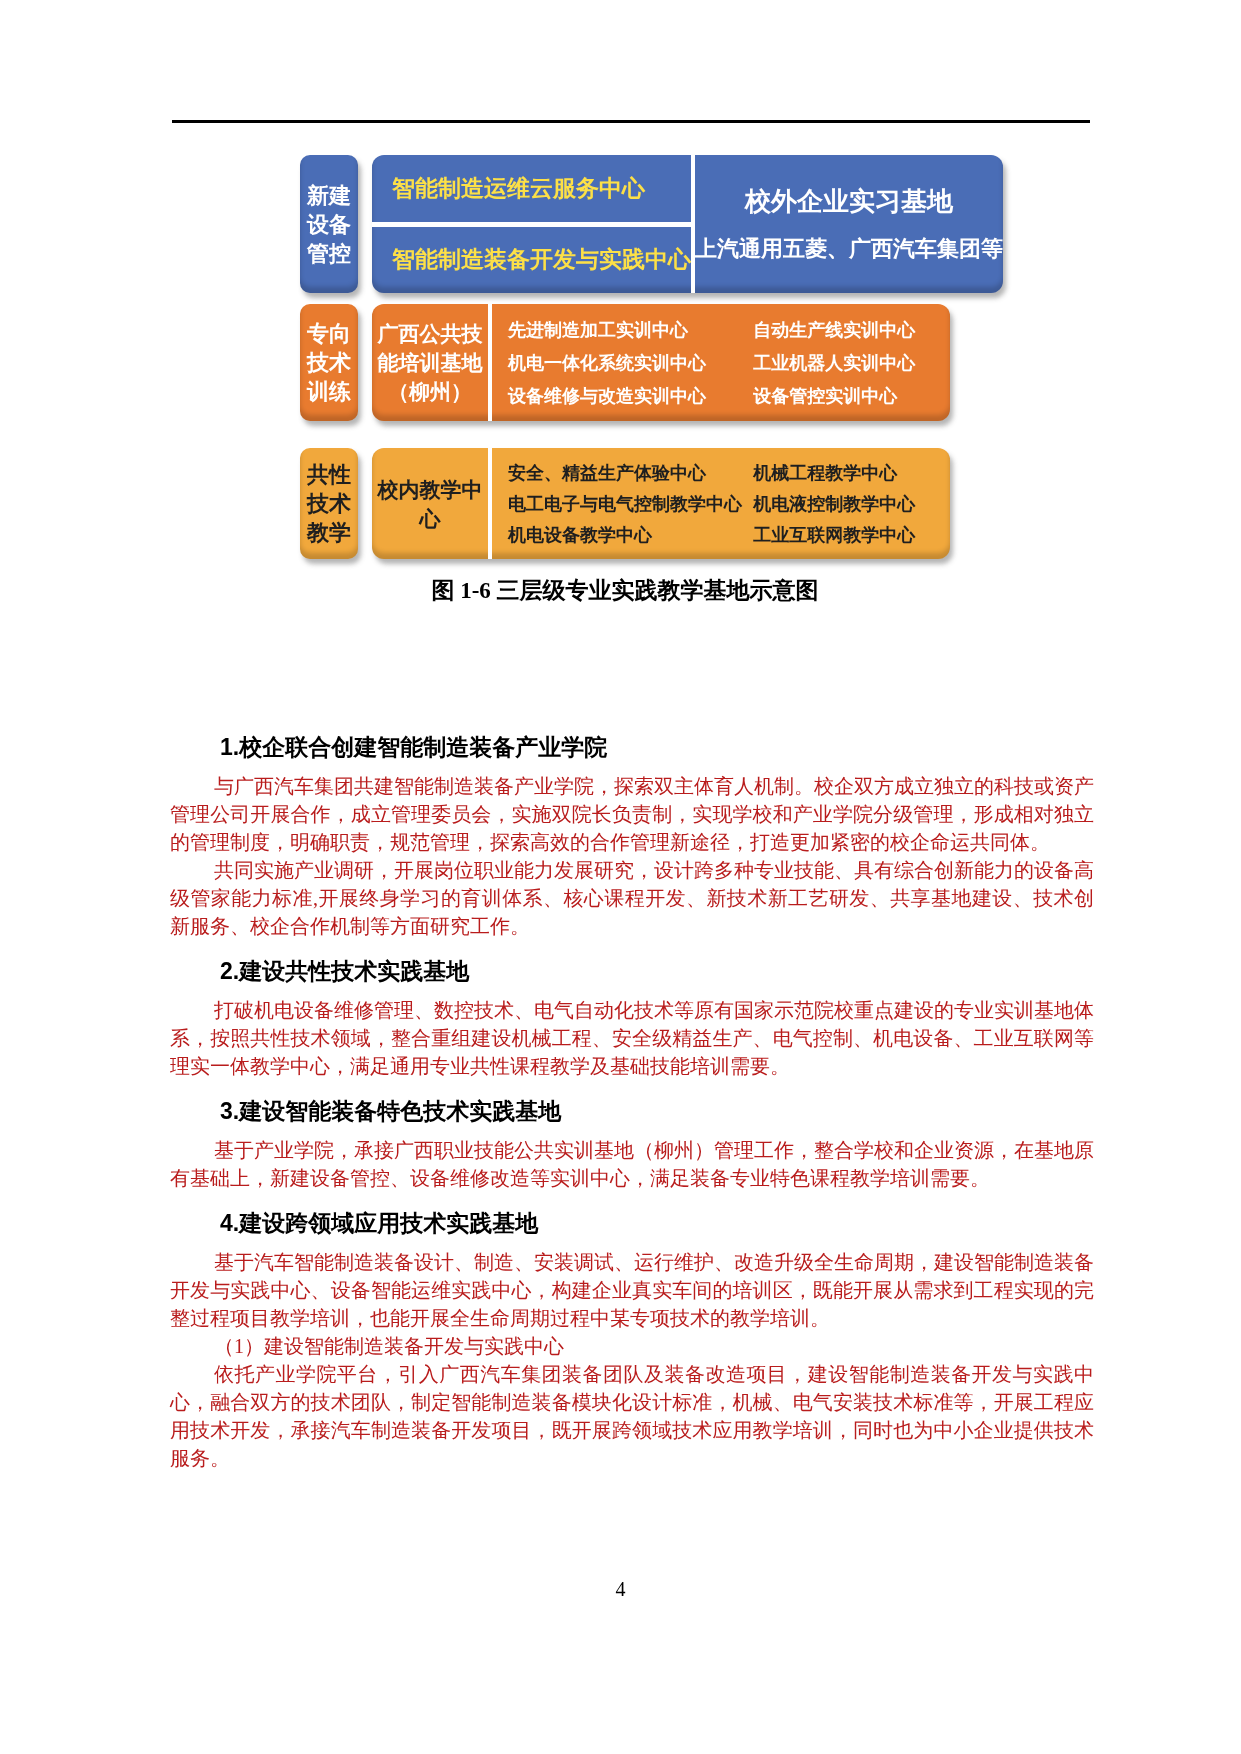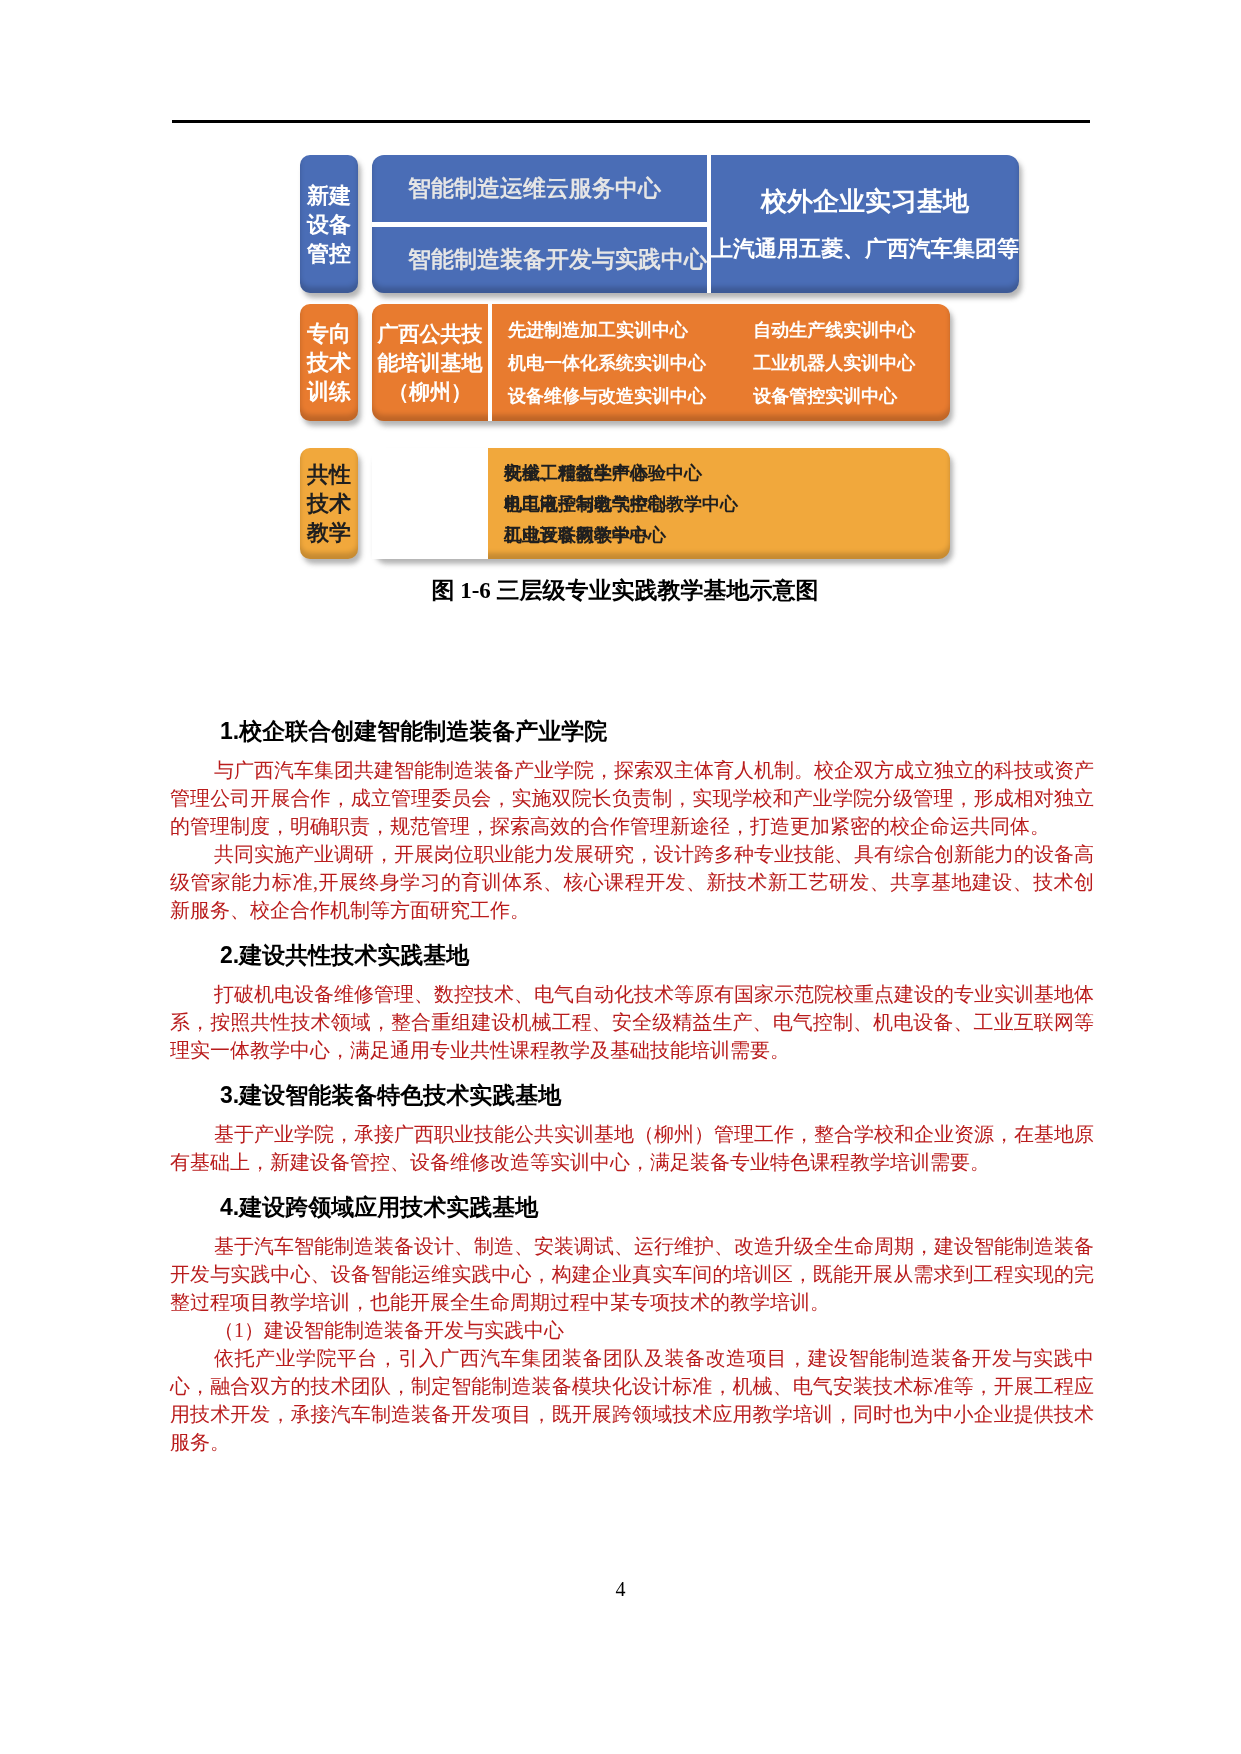--- a/index.html
+++ b/index.html
@@ -38,23 +38,23 @@
   }
   .fig-content{flex:1;box-sizing:border-box;}
   .bg-blue{background:#4a6db6;}
   .bg-orange{background:#e87b2f;}
   .bg-yellow{background:#f1a83c;}
   .dark-text{color:#1f1f1f !important;}
   
   .blue-grid{display:grid;grid-template-columns:1fr 4px 0.97fr;height:100%;}
   .blue-left{display:grid;grid-template-rows:1fr 5px 1fr;}
   .blue-cell{
-    display:flex;align-items:center;padding-left:36px;
+    display:flex;align-items:center;padding-left:20px;
     font-family:"Liberation Sans","DejaVu Sans",sans-serif;
-    font-weight:bold;font-size:23px;color:#e5e5e5;white-space:nowrap;
+    font-weight:bold;font-size:23px;color:#fde047;white-space:nowrap;
   }
   .vdiv{background:#fff;height:100%;}
   .hdiv{background:#fff;}
   .blue-right{
     display:flex;flex-direction:column;justify-content:center;align-items:center;gap:15px;
     font-family:"Liberation Sans","DejaVu Sans",sans-serif;color:#fff;
   }
   .blue-right-title{font-weight:bold;font-size:26px;white-space:nowrap;}
   .blue-right-sub{font-weight:bold;font-size:22px;white-space:nowrap;}
   
@@ -78,21 +78,21 @@
   }
   
   .content{
     position:absolute;left:170px;top:716px;width:924px;
   }
   .content h3{
     font-family:"Liberation Sans","DejaVu Sans",sans-serif;
     font-weight:bold;font-size:23px;line-height:30px;
     margin:16px 0 10px 0;padding-left:50px;color:#000;
   }
-  .content h3.first{margin-top:0;}
+  .content h3.first{margin-top:16px;}
   .content p{
     margin:0;text-indent:2.2em;
     font-size:20px;line-height:28px;
     text-align:justify;color:#b91c1c;
   }
   .page-number{
     position:absolute;top:1578px;left:0;width:100%;
     text-align:center;font-size:20px;color:#000;
   }
 </style>
@@ -135,20 +135,21 @@
           <div class="item">工业机器人实训中心</div>
           <div class="item">设备管控实训中心</div>
         </div>
       </div>
     </div>
   </div>
 
   <div class="fig-row r-yellow">
     <div class="fig-label fig-box bg-yellow dark-text">共性技术教学</div>
     <div class="fig-content fig-box bg-yellow cells-grid">
+      <div class="side-cell dark-text">校内教学中心</div>
       <div class="vdiv"></div>
       <div class="items">
         <div class="col">
           <div class="item dark-text">安全、精益生产体验中心</div>
           <div class="item dark-text">电工电子与电气控制教学中心</div>
           <div class="item dark-text">机电设备教学中心</div>
         </div>
         <div class="col">
           <div class="item dark-text">机械工程教学中心</div>
           <div class="item dark-text">机电液控制教学中心</div>

